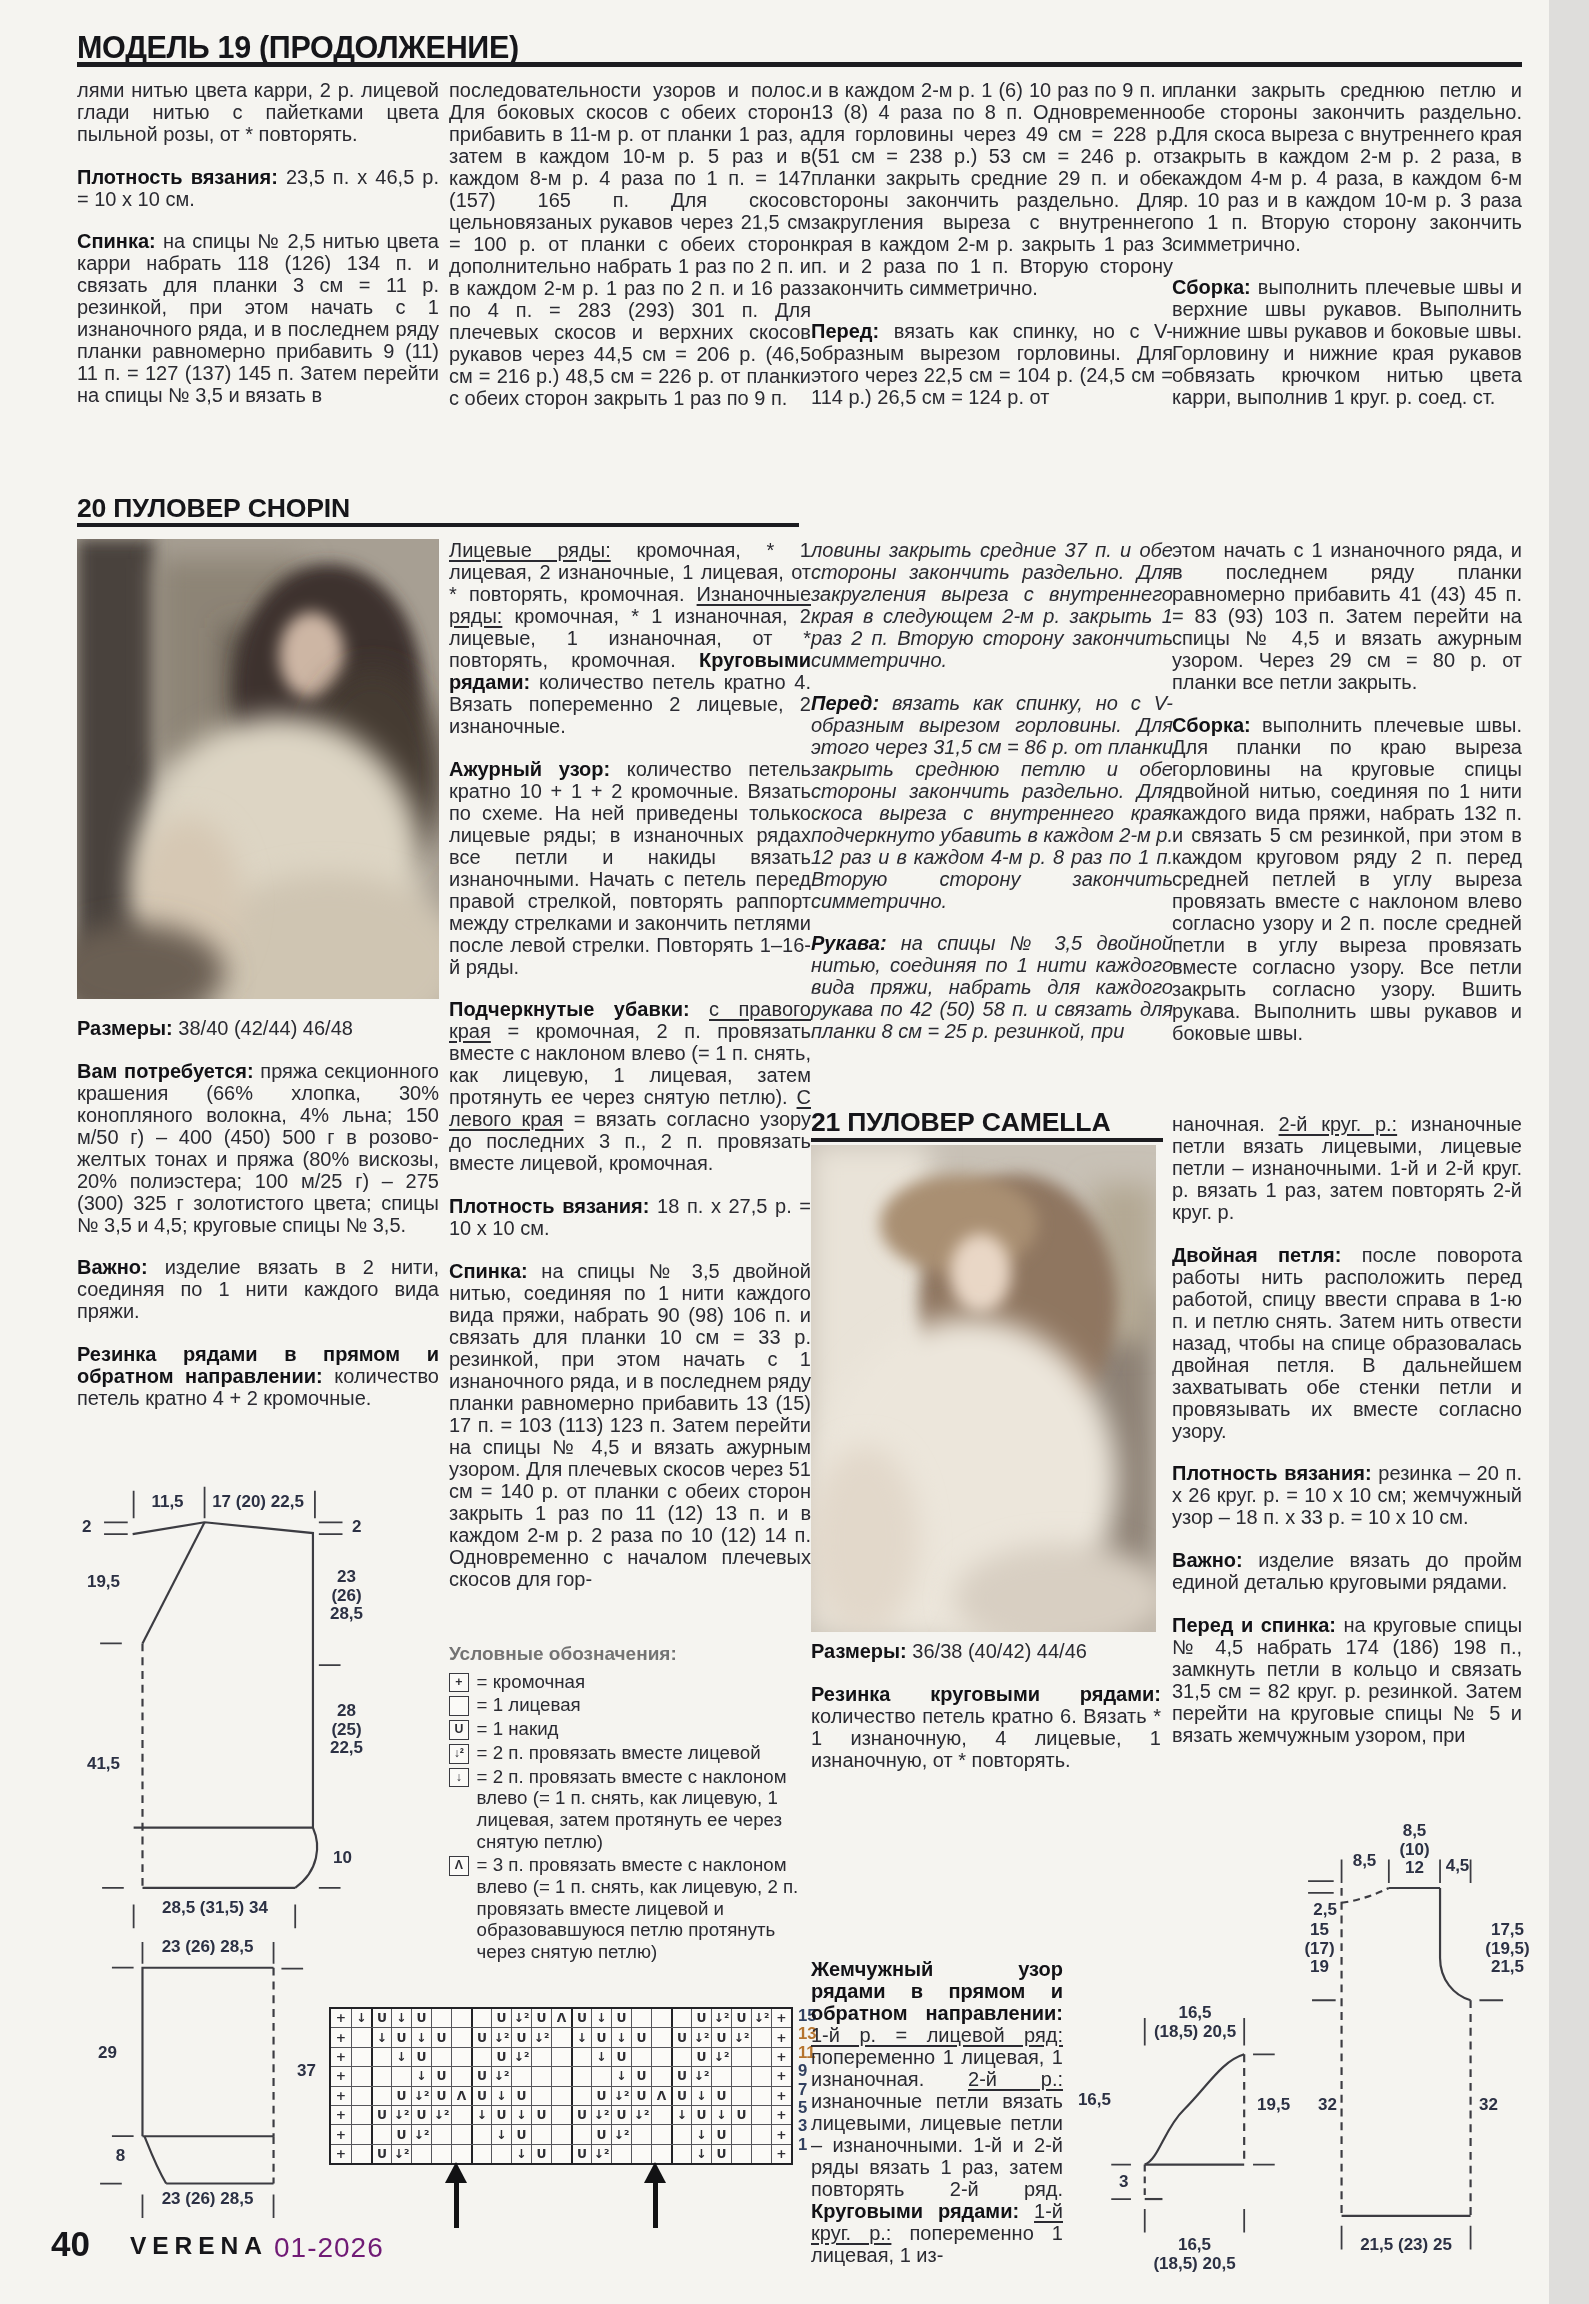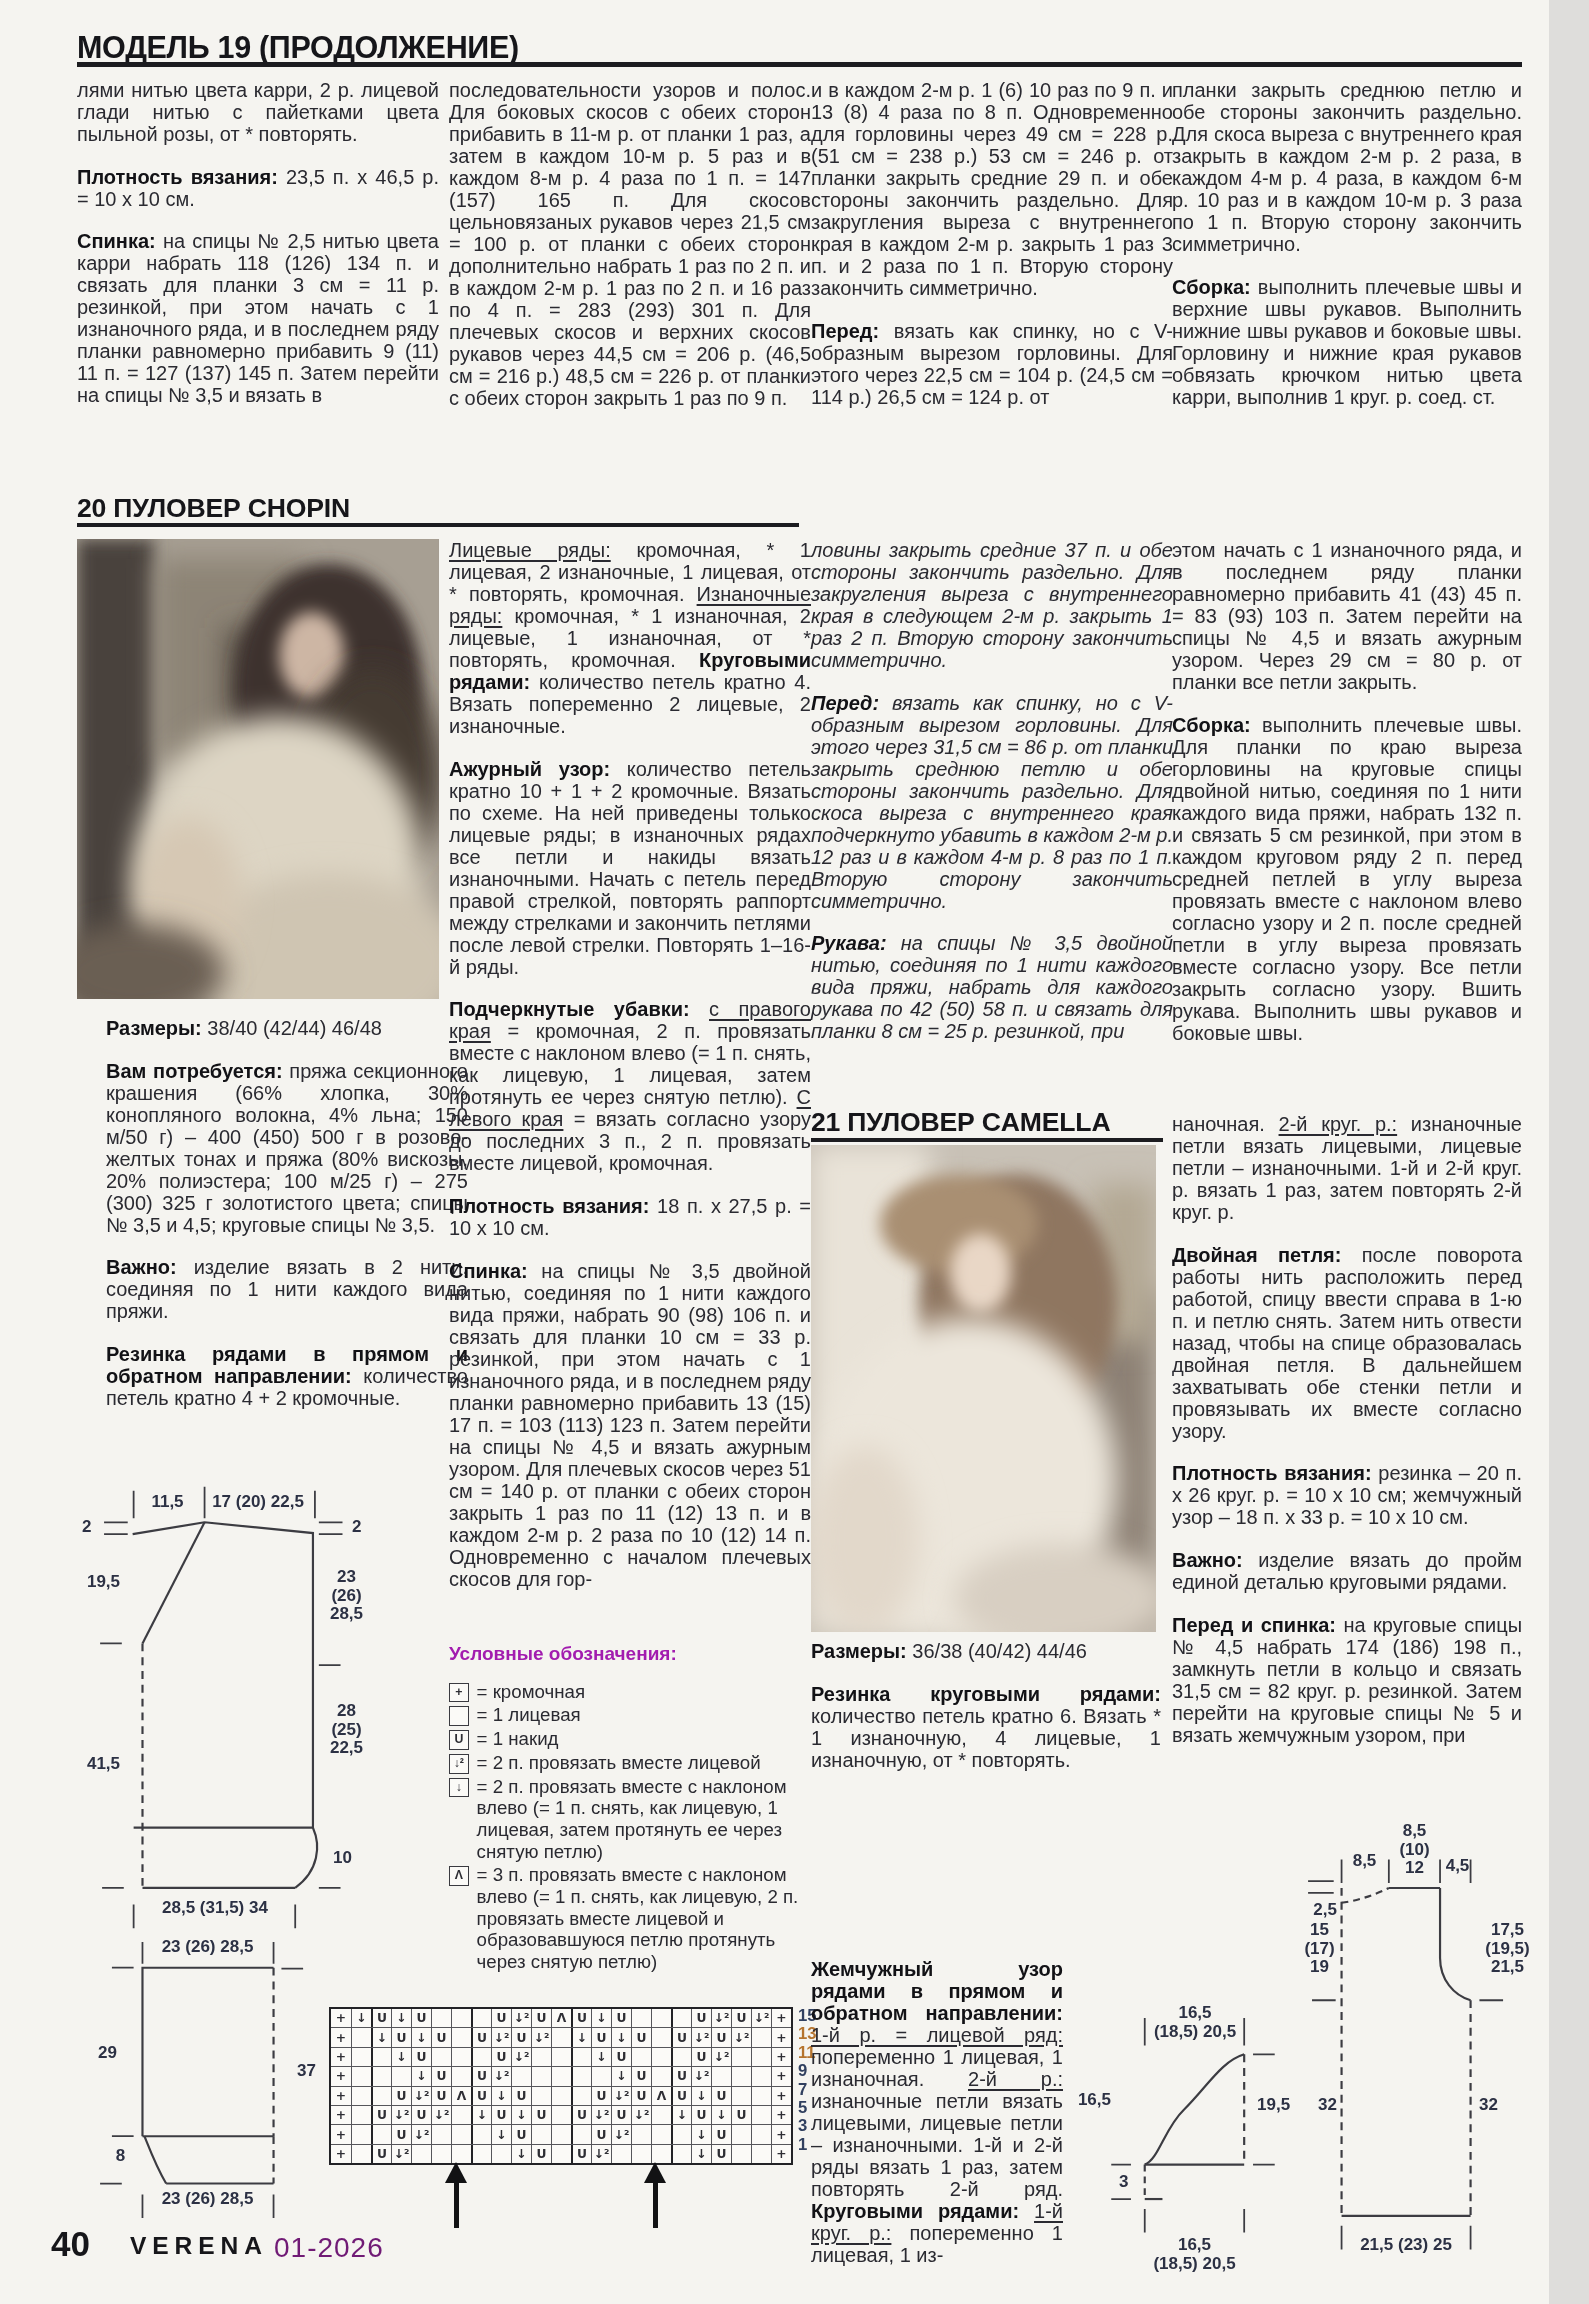--- a/index.html
+++ b/index.html
@@ -14,21 +14,21 @@
   .col b{color:#121216;}
   .col u{text-underline-offset:3px;}
   .photo{position:absolute;overflow:hidden;background:#a29a90;}
   
   .schem{position:absolute;}
   .schem svg{position:absolute;left:0;top:0;}
   .sl{position:absolute;font-size:17px;font-weight:bold;color:#2c3144;line-height:18.7px;text-align:center;}
   .sl.la{text-align:left;} .sl.ra{text-align:right;}
   
   .legend{position:absolute;font-size:18.7px;line-height:21.7px;color:#2a2a31;}
-  .lg-title{font-weight:bold;color:#a21caf;margin:0 0 16px 0;font-size:19px;}
+  .lg-title{font-weight:bold;color:#737373;margin:0 0 6px 0;font-size:19px;}
   .lg-item{display:flex;align-items:flex-start;margin-top:2px;}
   .lg-box{width:17.7px;height:17.7px;border:1.7px solid #3a3a40;display:flex;align-items:center;justify-content:center;
           font-size:12.3px;font-weight:bold;flex:none;margin:2px 7.9px 0 0;color:#2e2e34;background:#fbfaf7;}
   .lg-txt{flex:1;}
   
   .chart{position:absolute;}
   .cgrid{position:absolute;left:0;top:0;border:2.4px solid #222226;background:#fbfaf7;}
   .crow{display:flex;height:18.4px;}
   .crow + .crow{border-top:1px solid #55555a;}
   .ccell{width:20px;box-sizing:border-box;display:flex;align-items:center;justify-content:center;
@@ -93,21 +93,21 @@
       <ellipse cx="255" cy="150" rx="95" ry="125" fill="#3c332e" filter="url(#b8)"></ellipse>
       <ellipse cx="238" cy="118" rx="33" ry="44" fill="#cdb6a4" filter="url(#b8)"></ellipse>
       <ellipse cx="300" cy="240" rx="70" ry="110" fill="#453a33" filter="url(#b14)"></ellipse>
       <ellipse cx="205" cy="330" rx="145" ry="150" fill="#ddd5c4" filter="url(#b14)"></ellipse>
       <ellipse cx="255" cy="430" rx="140" ry="90" fill="#cfc5b2" filter="url(#b14)"></ellipse>
       <ellipse cx="112" cy="368" rx="55" ry="85" fill="#d6c8b4" filter="url(#b14)"></ellipse>
       <ellipse cx="60" cy="440" rx="90" ry="50" fill="#6b5e53" filter="url(#b14)"></ellipse>
     </svg>
   </div>
 
-  <div class="col" style="left:77px;top:1017px;width:362px;height:448px;margin-left:29px;">
+  <div class="col" style="left:77px;top:1017px;width:362px;height:448px;">
       <p class="para"><b>Размеры:</b> 38/40 (42/44) 46/48</p>
       <p class="para"><b>Вам потребуется:</b> пряжа секционного крашения (66% хлопка, 30% конопляного волокна, 4% льна; 150 м/50 г) – 400 (450) 500 г в розово-желтых тонах и пряжа (80% вискозы, 20% полиэстера; 100 м/25 г) – 275 (300) 325 г золотистого цвета; спицы № 3,5 и 4,5; круговые спицы № 3,5.</p>
       <p class="para"><b>Важно:</b> изделие вязать в 2 нити, соединяя по 1 нити каждого вида пряжи.</p>
       <p class="para"><b>Резинка рядами в прямом и обратном направлении:</b> количество петель кратно 4 + 2 кромочные.</p>
     </div>
 
   <div class="col" style="left:449px;top:539px;width:362px;height:1089px;">
       <p class="para"><u>Лицевые ряды:</u> кромочная, * 1 лицевая, 2 изнаночные, 1 лицевая, от * повторять, кромочная. <u>Изнаночные ряды:</u> кромочная, * 1 изнаночная, 2 лицевые, 1 изнаночная, от * повторять, кромочная. <b>Круговыми рядами:</b> количество петель кратно 4. Вязать попеременно 2 лицевые, 2 изнаночные.</p>
       <p class="para"><b>Ажурный узор:</b> количество петель кратно 10 + 1 + 2 кромочные. Вязать по схеме. На ней приведены только лицевые ряды; в изнаночных рядах все петли и накиды вязать изнаночными. Начать с петель перед правой стрелкой, повторять раппорт между стрелками и закончить петлями после левой стрелки. Повторять 1–16-й ряды.</p>
       <p class="para"><b>Подчеркнутые убавки:</b> <u>с правого края</u> = кромочная, 2 п. провязать вместе с наклоном влево (= 1 п. снять, как лицевую, 1 лицевая, затем протянуть ее через снятую петлю). <u>С левого края</u> = вязать согласно узору до последних 3 п., 2 п. провязать вместе лицевой, кромочная.</p>

